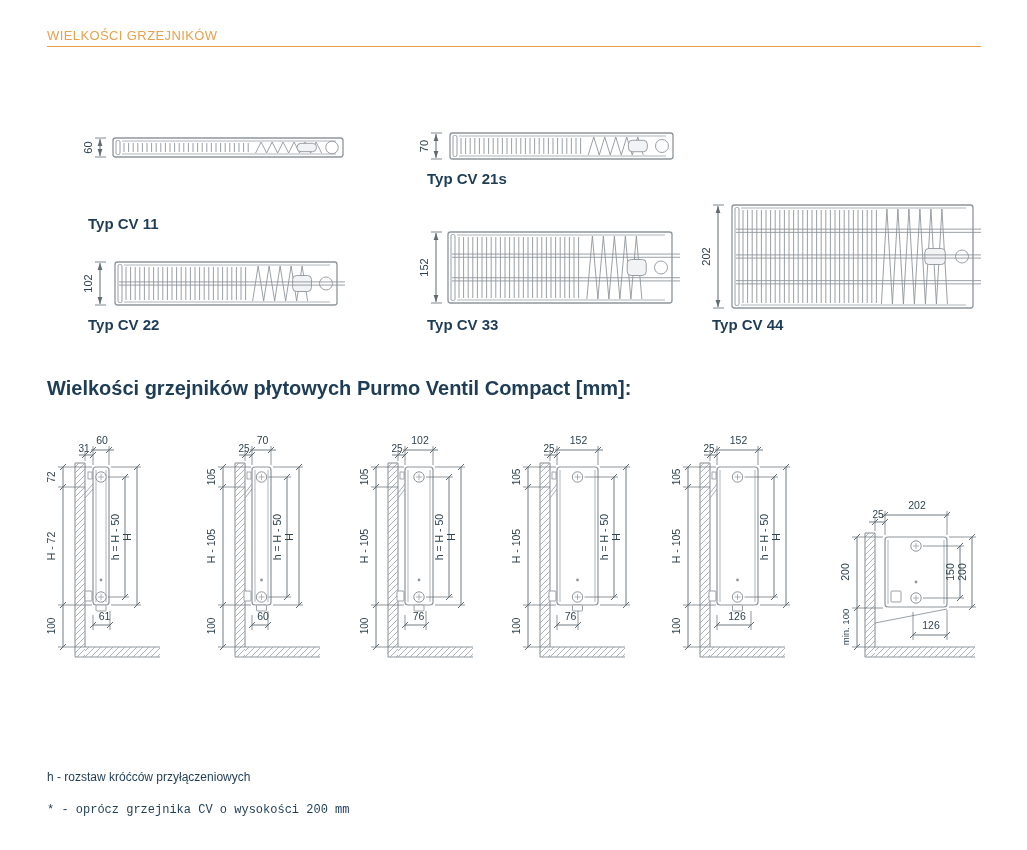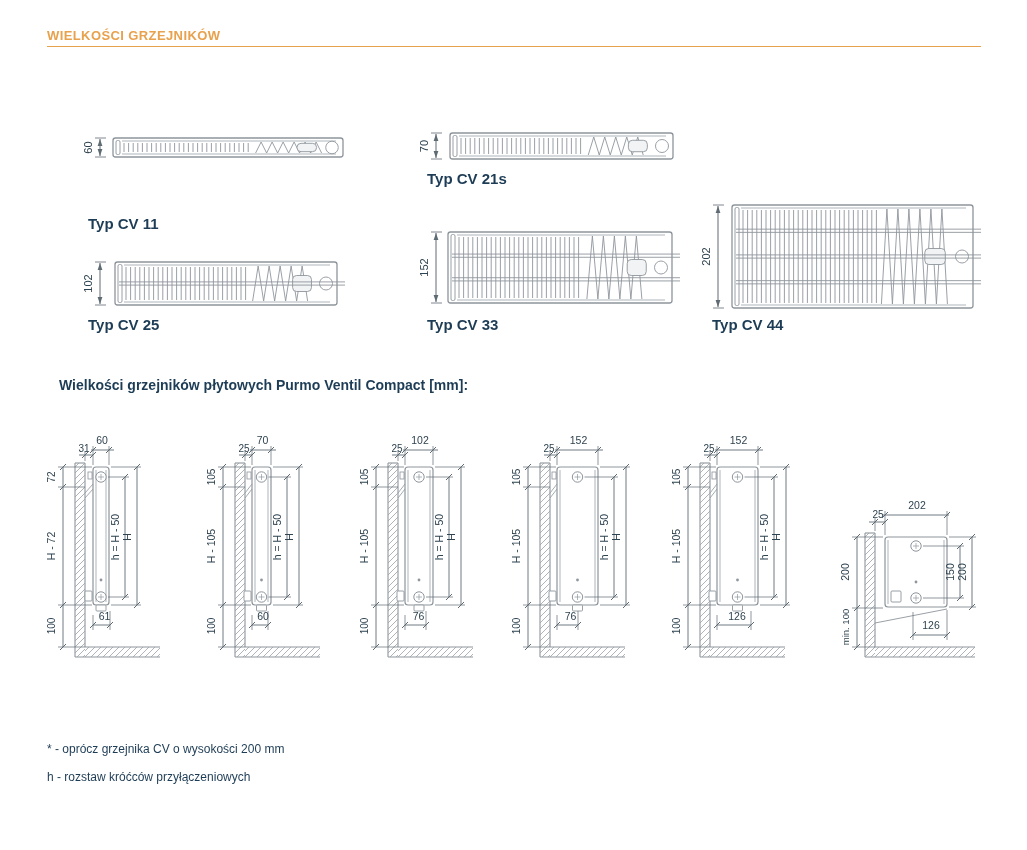--- a/index.html
+++ b/index.html
@@ -1,22 +1,22 @@
 <!DOCTYPE html>
 <html><head>
 <meta charset="utf-8">
 <style>
   html,body{margin:0;padding:0;background:#ffffff;}
   #page{position:relative;width:1027px;height:850px;background:#ffffff;overflow:hidden;
         font-family:"Liberation Sans",sans-serif;}
   .abs{position:absolute;}
-  #hdr-title{left:47px;top:28px;font-size:13px;font-weight:700;letter-spacing:.4px;color:#E8A14C;}
+  #hdr-title{left:47px;top:28px;font-size:13px;font-weight:400;letter-spacing:.4px;color:#E8A14C;}
   #hdr-rule{left:47px;top:46px;width:934px;height:0;border-top:1.4px solid #E8A14C;}
   .typ-label{font-size:15px;font-weight:700;color:#1D3C55;}
-  #section-heading{left:47px;top:377px;font-size:14px;font-weight:700;color:#1D3C55;margin-left:12px;}
+  #section-heading{left:47px;top:377px;font-size:20px;font-weight:700;color:#1D3C55;}
   .legend-line{left:47px;font-size:12px;color:#1D3C55;}
   #canvas{position:absolute;left:0;top:0;}
   #canvas text{font-family:"Liberation Sans",sans-serif;}
 </style>
 </head>
 <body>
 
 <div id="page">
   <svg id="canvas" width="1027" height="850">
       <g>
@@ -897,21 +897,21 @@
         <line x1="112" y1="150" x2="112" y2="180" stroke="#5F6B73" stroke-width="0.7"></line>
         <text x="96" y="169" fill="#2F4350" font-size="10.5" text-anchor="middle">126</text>
       </g>
     </svg>
 
   <div id="hdr-title" class="abs">WIELKOŚCI GRZEJNIKÓW</div>
   <div id="hdr-rule" class="abs"></div>
 
   <div class="abs typ-label" style="left:88px;top:170px;margin-top:45px;">Typ CV 11</div>
   <div class="abs typ-label" style="left:427px;top:170px;text-align:right;">Typ CV 21s</div>
-  <div class="abs typ-label" style="left:88px;top:316px;">Typ CV 25</div>
+  <div class="abs typ-label" style="left:88px;top:316px;">Typ CV 22</div>
   <div class="abs typ-label" style="left:427px;top:316px;text-align:right;">Typ CV 33</div>
   <div class="abs typ-label" style="left:712px;top:316px;">Typ CV 44</div>
 
   <div id="section-heading" class="abs">Wielkości grzejników płytowych Purmo Ventil Compact [mm]:</div>
 
   <div class="abs legend-line" style="top:770px;">h - rozstaw króćców przyłączeniowych</div>
-  <div class="abs legend-line" style="top:742px;">* - oprócz grzejnika CV o wysokości 200 mm</div>
+  <div class="abs legend-line" style="top:803px;font-family:Liberation Mono, monospace;">* - oprócz grzejnika CV o wysokości 200 mm</div>
 </div>
 
 </body></html>

